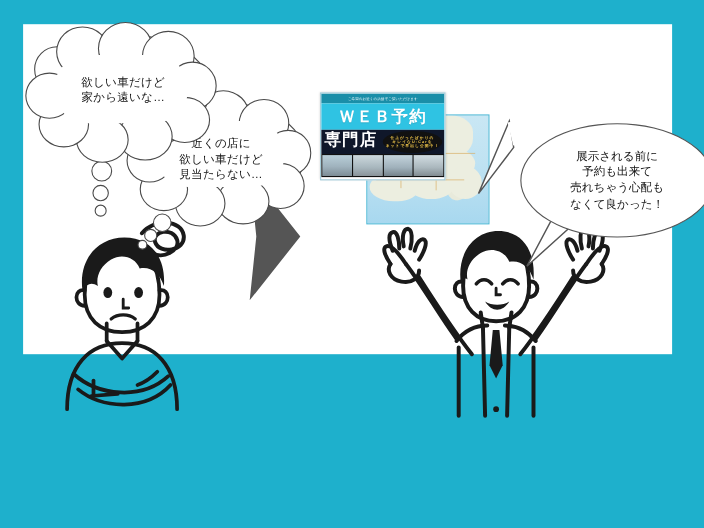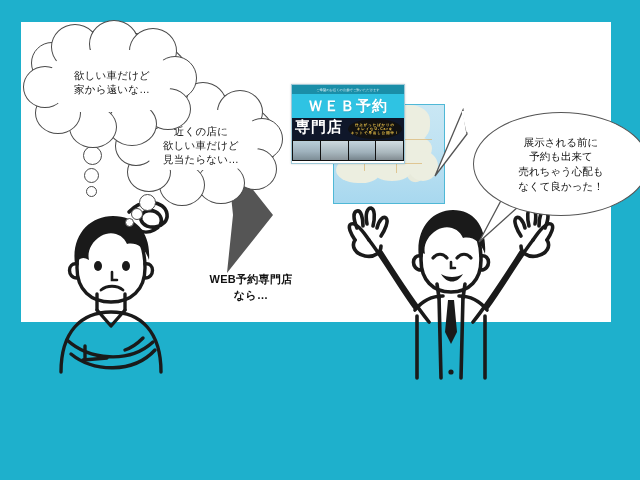--- a/index.html
+++ b/index.html
@@ -288,22 +288,20 @@
     </div>
 
     <div class="dot" style="left:118px; top:172px; width:15px; height:15px;"></div>
     <div class="dot" style="left:110px; top:186px; width:10px; height:10px;"></div>
     <div class="dot" style="left:104px; top:196px; width:7px;  height:7px;"></div>
 
     <svg id="arrow" viewBox="0 0 52 120">
       <polygon points="4,2 50,60 4,118 10,60" fill="#555555"></polygon>
     </svg>
 
-    <div id="arrow-caption">WEB予約専門店
-なら…</div>
 
     <div id="poster-wrap">
 
       <div id="map">
         <div class="landmass" style="left:10px; top:2px;  width:46px; height:34px; border-radius:40% 60% 50% 45%;"></div>
         <div class="landmass" style="left:44px; top:0px;  width:52px; height:40px; border-radius:55% 40% 50% 50%;"></div>
         <div class="landmass" style="left:4px;  top:26px; width:64px; height:34px; border-radius:45% 55% 40% 60%;"></div>
         <div class="landmass" style="left:52px; top:30px; width:46px; height:30px; border-radius:50% 45% 55% 40%;"></div>
         <div class="landmass" style="left:2px;  top:52px; width:44px; height:26px; border-radius:55% 45% 45% 55%;"></div>
         <div class="landmass" style="left:38px; top:54px; width:40px; height:22px; border-radius:50%;"></div>

